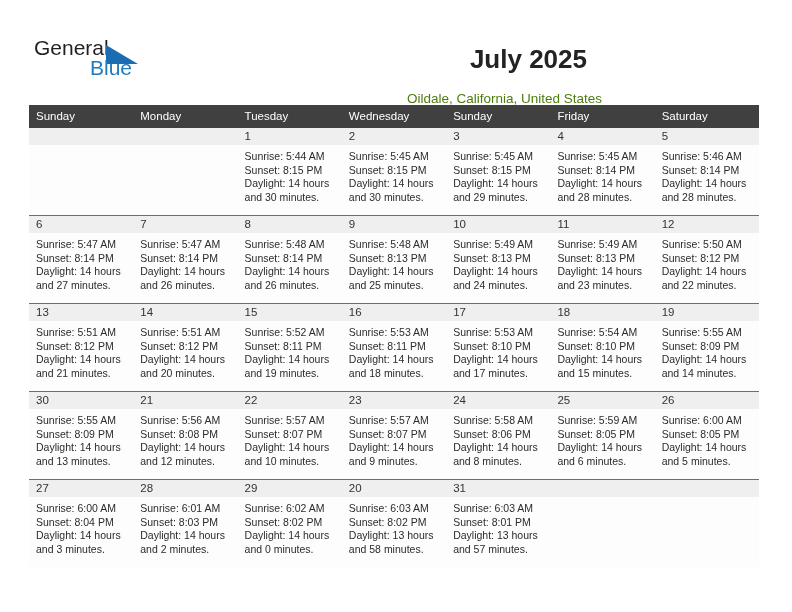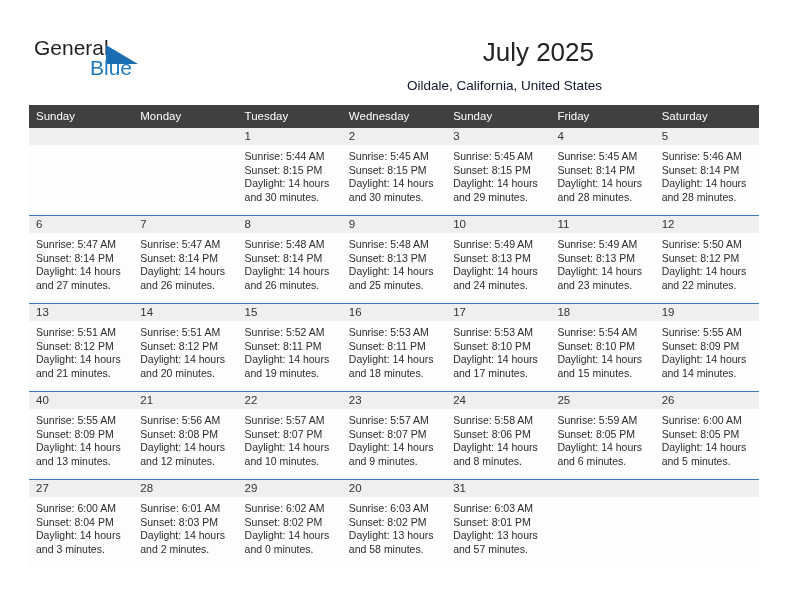--- a/index.html
+++ b/index.html
@@ -68,26 +68,26 @@
   .title-block {
     position: absolute;
     right: 36px;
     top: 28px;
     text-align: right;
   }
   .cal-title {
     font-size: 26px;
     color: #232323;
     line-height: 32px;
-    font-weight: normal;
-    margin: 8px;
+    font-weight: bold;
+    margin: 15px;
   }
   .cal-subtitle {
     font-size: 13.5px;
-    color: #0f172a;
+    color: #4d7c0f;
     line-height: 18px;
     margin: 9px 0 12px 0;
   }
 
   
   .calendar {
     position: absolute;
     left: 29px;
     top: 105px;
     width: 730px;
@@ -338,21 +338,21 @@
               <div class="daynum-band">19</div>
               <div class="cell-body">Sunrise: 5:55 AM
 Sunset: 8:09 PM
 Daylight: 14 hours and 14 minutes.</div>
             </div>
           </td>
         </tr>
         <tr>
           <td>
             <div class="cell-inner">
-              <div class="daynum-band">40</div>
+              <div class="daynum-band">30</div>
               <div class="cell-body">Sunrise: 5:55 AM
 Sunset: 8:09 PM
 Daylight: 14 hours and 13 minutes.</div>
             </div>
           </td>
           <td>
             <div class="cell-inner">
               <div class="daynum-band">21</div>
               <div class="cell-body">Sunrise: 5:56 AM
 Sunset: 8:08 PM

